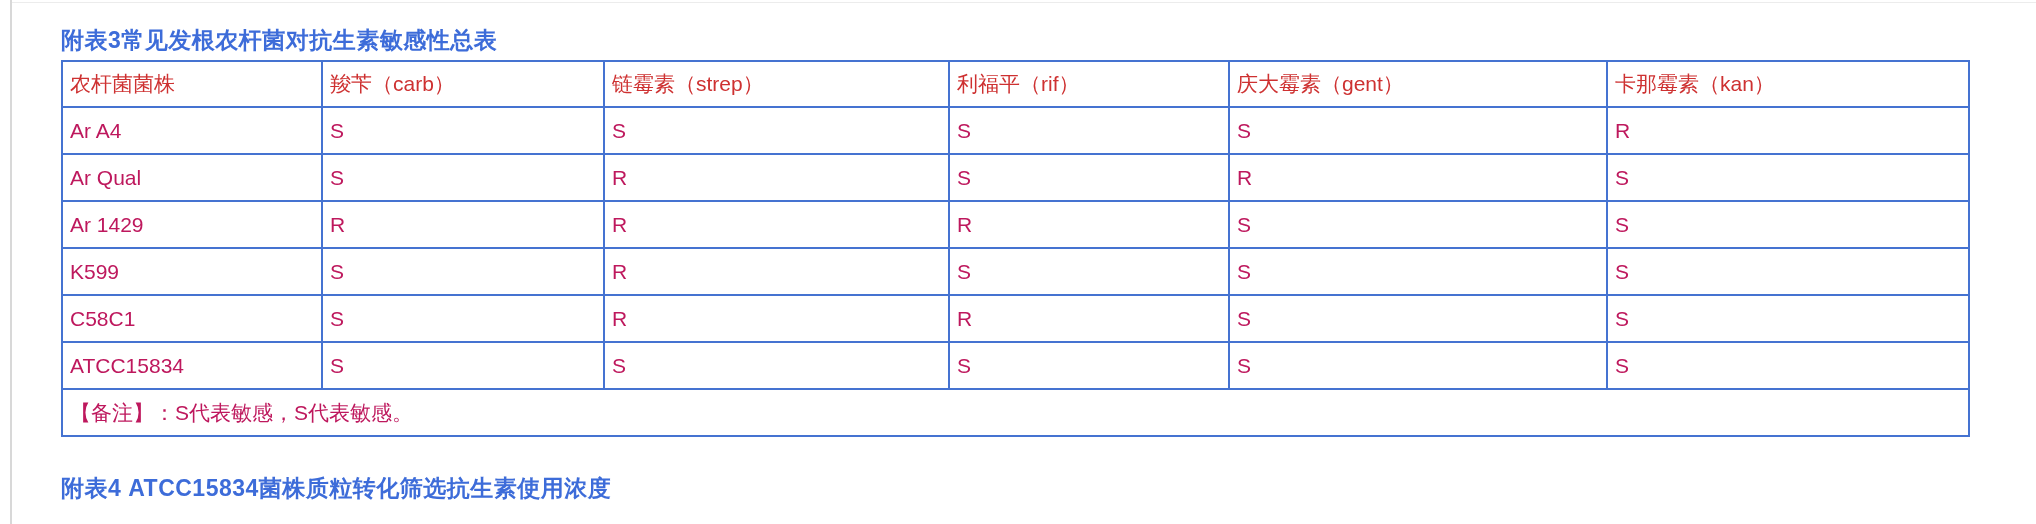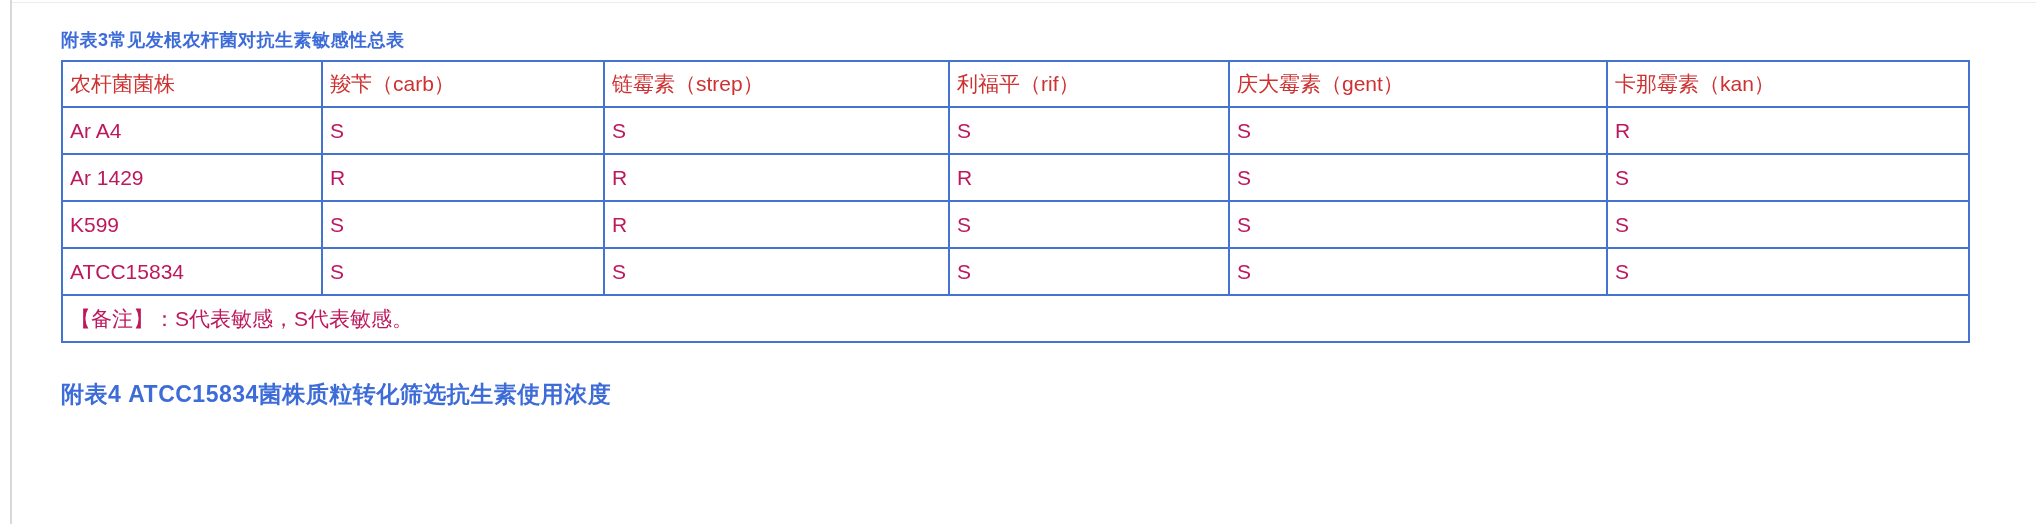--- a/index.html
+++ b/index.html
@@ -32,21 +32,21 @@
     background: #ececec;
   }
   .content {
     position: absolute;
     left: 61px;
     top: 0;
   }
   .doc-title {
     margin-top: 26px;
     margin-bottom: 5px;
-    font-size: 18px;
+    font-size: 23px;
     line-height: 29px;
     font-weight: bold;
     color: #3d6cd9;
     letter-spacing: 0.5px;
   }
   table.sens-table {
     border-collapse: collapse;
     table-layout: fixed;
     width: 1907px;
   }
@@ -113,39 +113,55 @@
 
         <tr>
           <td>Ar A4</td>
           <td>S</td>
           <td>S</td>
           <td>S</td>
           <td>S</td>
           <td>R</td>
         </tr>
 
+        <tr>
+          <td>Ar Qual</td>
+          <td>S</td>
+          <td>R</td>
+          <td>S</td>
+          <td>R</td>
+          <td>S</td>
+        </tr>
 
         <tr>
           <td>Ar 1429</td>
           <td>R</td>
           <td>R</td>
           <td>R</td>
           <td>S</td>
           <td>S</td>
         </tr>
 
         <tr>
           <td>K599</td>
           <td>S</td>
           <td>R</td>
           <td>S</td>
           <td>S</td>
           <td>S</td>
         </tr>
 
+        <tr>
+          <td>C58C1</td>
+          <td>S</td>
+          <td>R</td>
+          <td>R</td>
+          <td>S</td>
+          <td>S</td>
+        </tr>
 
 
         <tr>
           <td>ATCC15834</td>
           <td>S</td>
           <td>S</td>
           <td>S</td>
           <td>S</td>
           <td>S</td>
         </tr>

